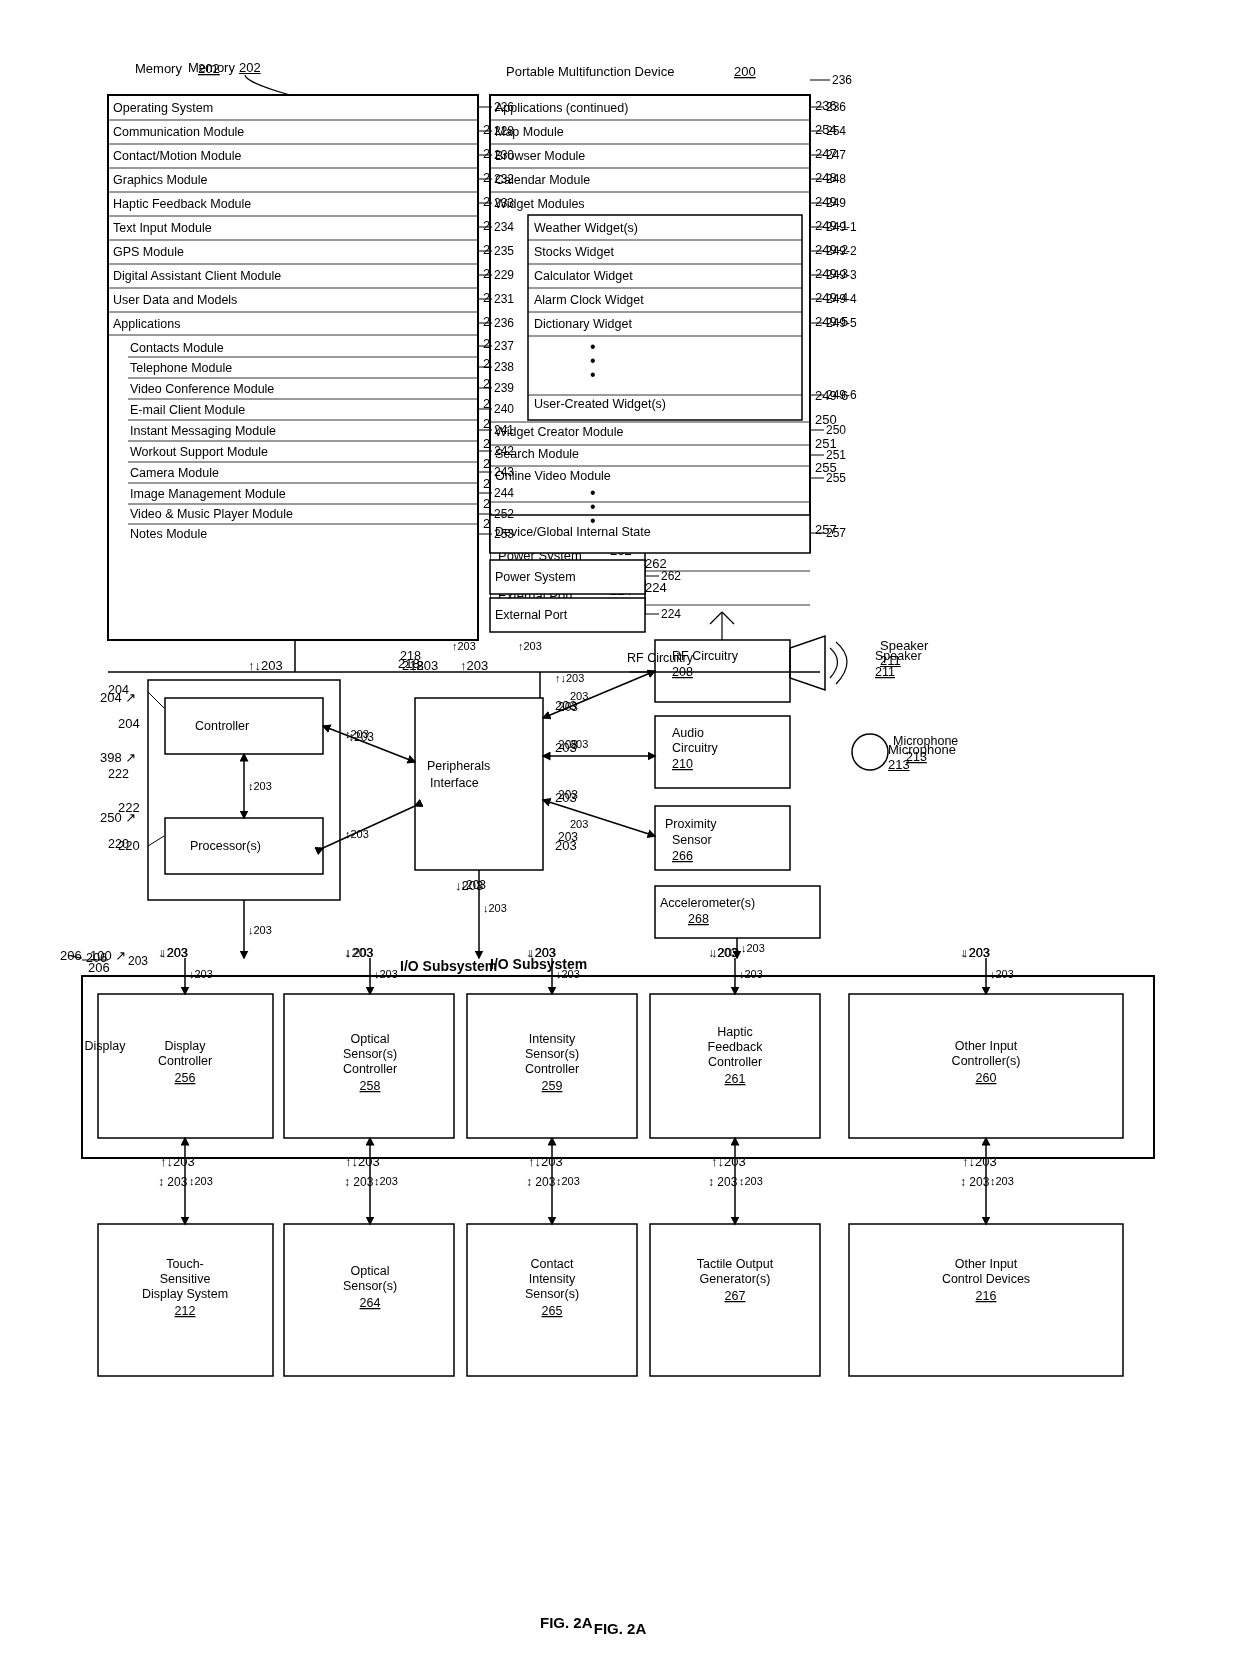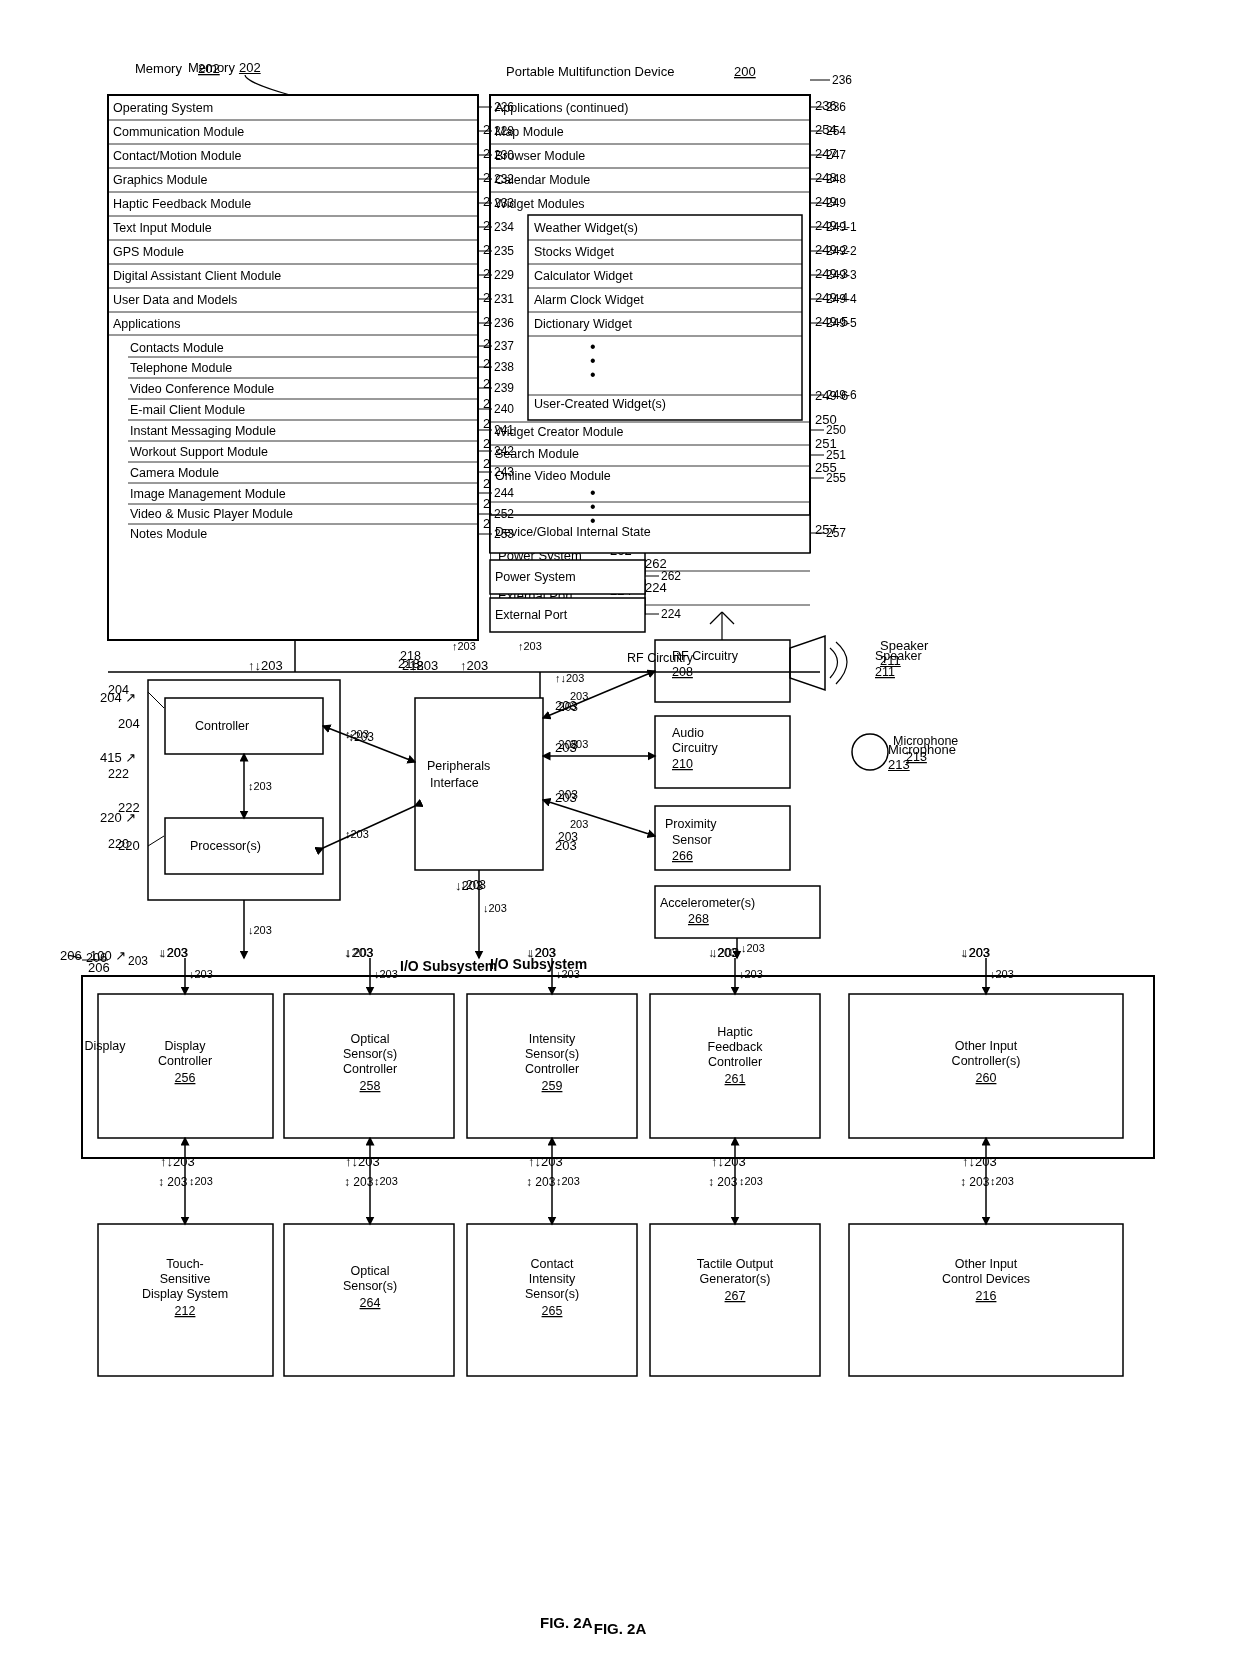--- a/index.html
+++ b/index.html
@@ -407,22 +407,22 @@
 
   
   <div style="position:absolute; left:558px; top:700px; font-size:12px;" data-name="ref-203-p1">203</div>
   <div style="position:absolute; left:558px; top:738px; font-size:12px;" data-name="ref-203-p2">203</div>
   <div style="position:absolute; left:558px; top:788px; font-size:12px;" data-name="ref-203-p3">203</div>
   <div style="position:absolute; left:558px; top:830px; font-size:12px;" data-name="ref-203-p4">203</div>
   <div style="position:absolute; left:460px; top:878px; font-size:12px;" data-name="ref-203-down">↓203</div>
 
   
   <div style="position:absolute; left:100px; top:690px; font-size:13px;" data-name="ref-204-label">204 ↗</div>
-  <div style="position:absolute; left:100px; top:810px; font-size:13px;" data-name="ref-220-label">220 ↗</div>
-  <div style="position:absolute; left:100px; top:750px; font-size:13px;" data-name="ref-222-label">415 ↗</div>
+  <div style="position:absolute; left:100px; top:810px; font-size:13px;" data-name="ref-220-label">250 ↗</div>
+  <div style="position:absolute; left:100px; top:750px; font-size:13px;" data-name="ref-222-label">398 ↗</div>
   <div style="position:absolute; left:90px; top:948px; font-size:13px;" data-name="ref-206-label">100 ↗</div>
 
   
   <div style="position:absolute; left:530px; top:1620px; font-size:15px; font-weight:bold; text-align:center; width:180px;" data-name="fig-label">FIG. 2A</div>
 
   
   <svg style="position:absolute; top:0; left:0; width:1240px; height:1676px; pointer-events:none;" data-name="final-overlay">
 
     <rect x="108" y="95" width="370" height="545" fill="white" stroke="#000" stroke-width="2"></rect>
 

